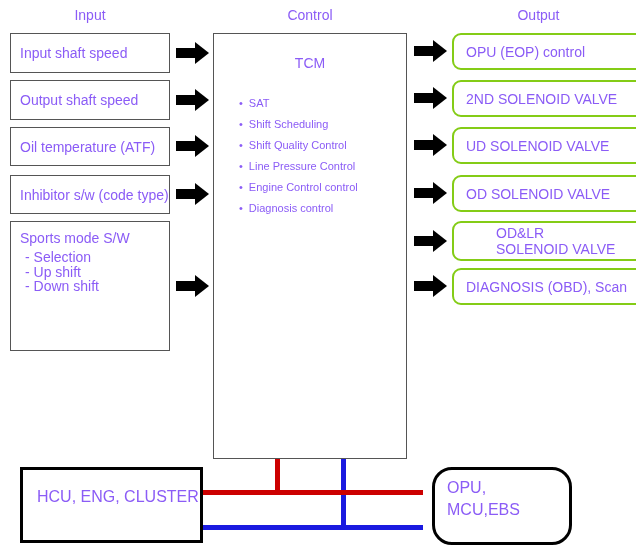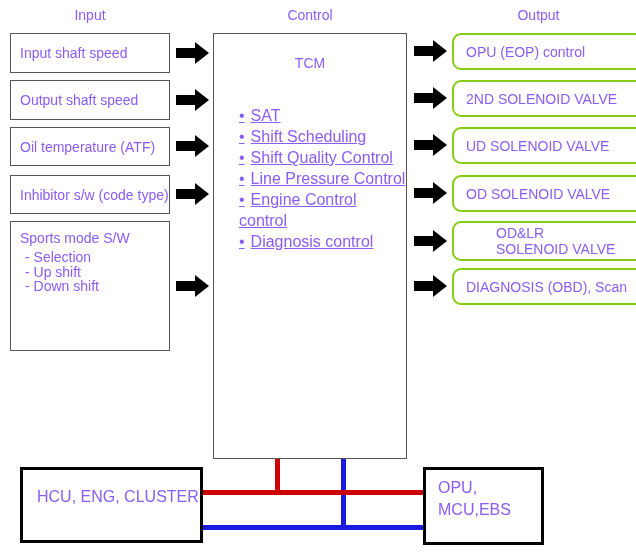--- a/index.html
+++ b/index.html
@@ -43,25 +43,24 @@
     border: 1px solid #555;
     box-sizing: border-box;
     background: #fff;
   }
   .tcm-title {
     text-align: center;
     margin-top: 21px;
     font-size: 14px;
   }
   .tcm-list {
-    margin-top: 34px;
+    margin-top: 22px;
     padding-left: 25px;
-    font-size: 16px;
+    font-size: 11px;
     line-height: 21px;
-    text-decoration: underline;
   }
   .tcm-list .row .bullet { margin-right: 6px; }
   .out-box {
     position: absolute;
     left: 452px;
     width: 208px;
     border: 2px solid #84cc16;
     border-radius: 9px;
     background: #fff;
     box-sizing: border-box;
@@ -86,21 +85,21 @@
     border-bottom: 11px solid transparent;
   }
   .bottom-box {
     position: absolute;
     border: 3px solid #000;
     box-sizing: border-box;
     background: #fff;
     font-size: 16px;
   }
   #hcu-box { left: 20px; top: 467px; width: 183px; height: 76px; padding: 18px 0 0 14px; }
-  #opu-box { left: 423px; top: 467px; width: 121px; height: 78px; padding: 7px 0 0 12px; line-height: 22px; }
+  #opu-box { left: 432px; top: 467px; width: 140px; height: 78px; padding: 7px 0 0 12px; line-height: 22px; border-radius: 20px; }
   .busline { position: absolute; }
 </style>
 </head>
 <body>
 
 <div id="stage">
 
   <div class="col-header" style="left:10px; width:160px;">Input</div>
   <div class="col-header" style="left:213px; width:194px;">Control</div>
   <div class="col-header" style="left:452px; width:173px;">Output</div>

